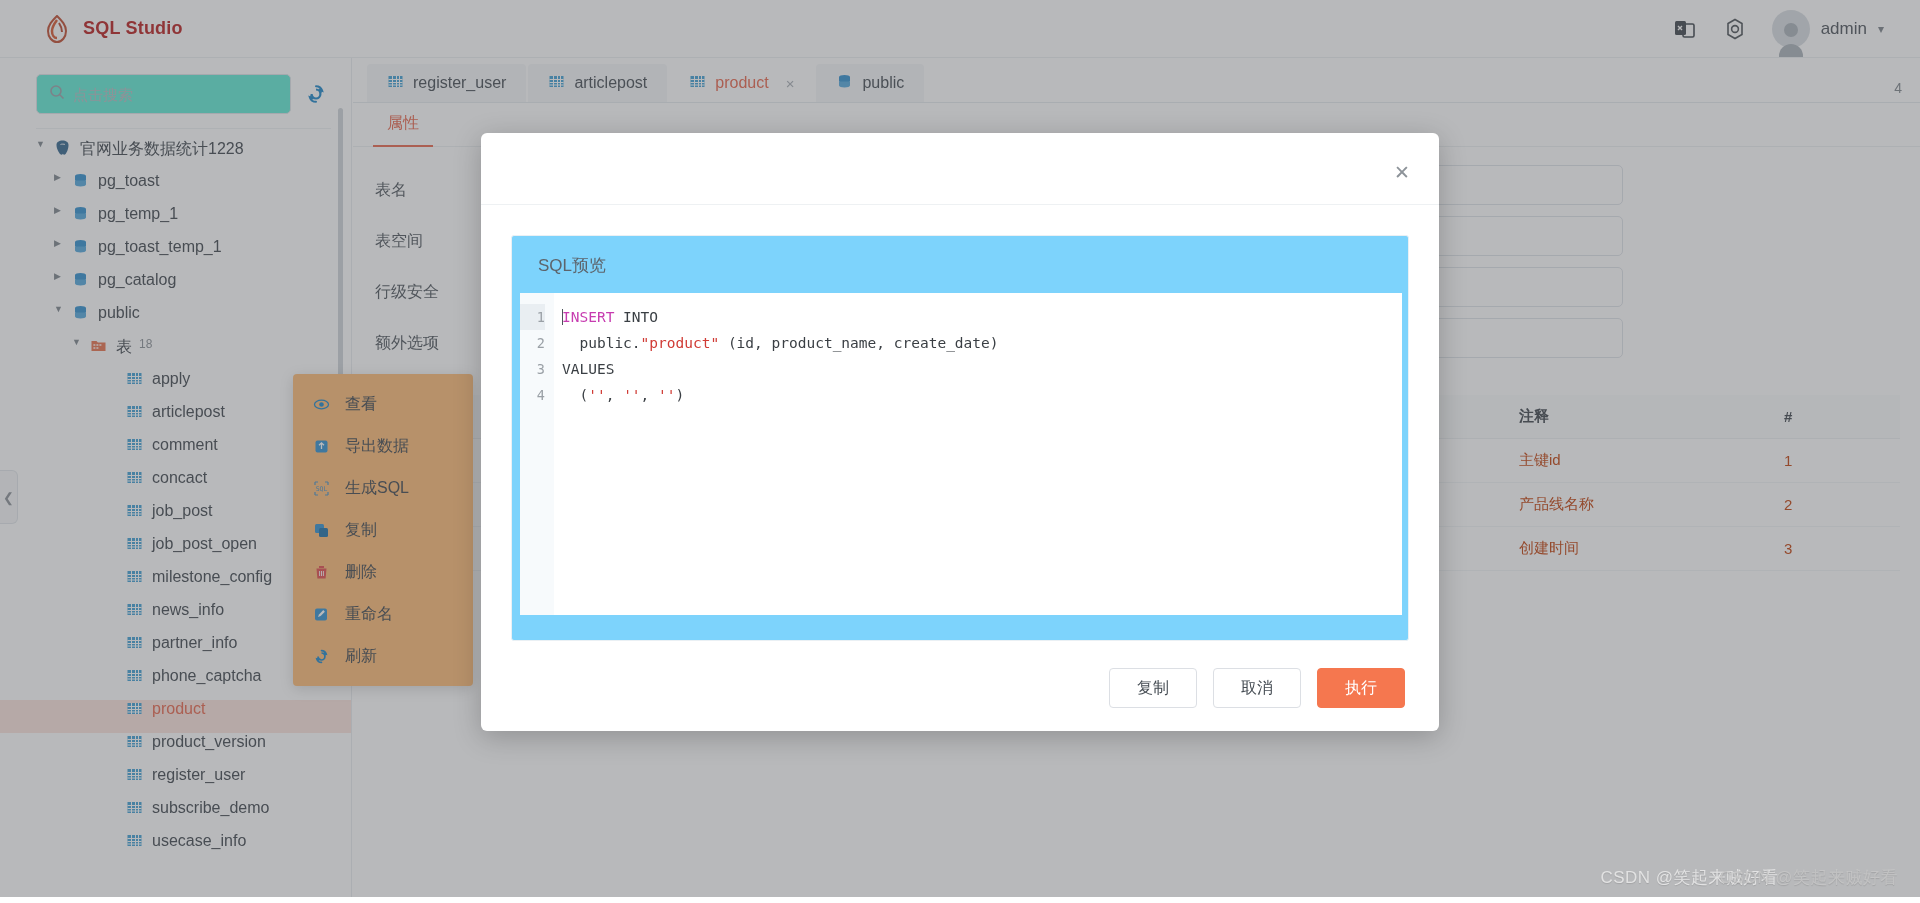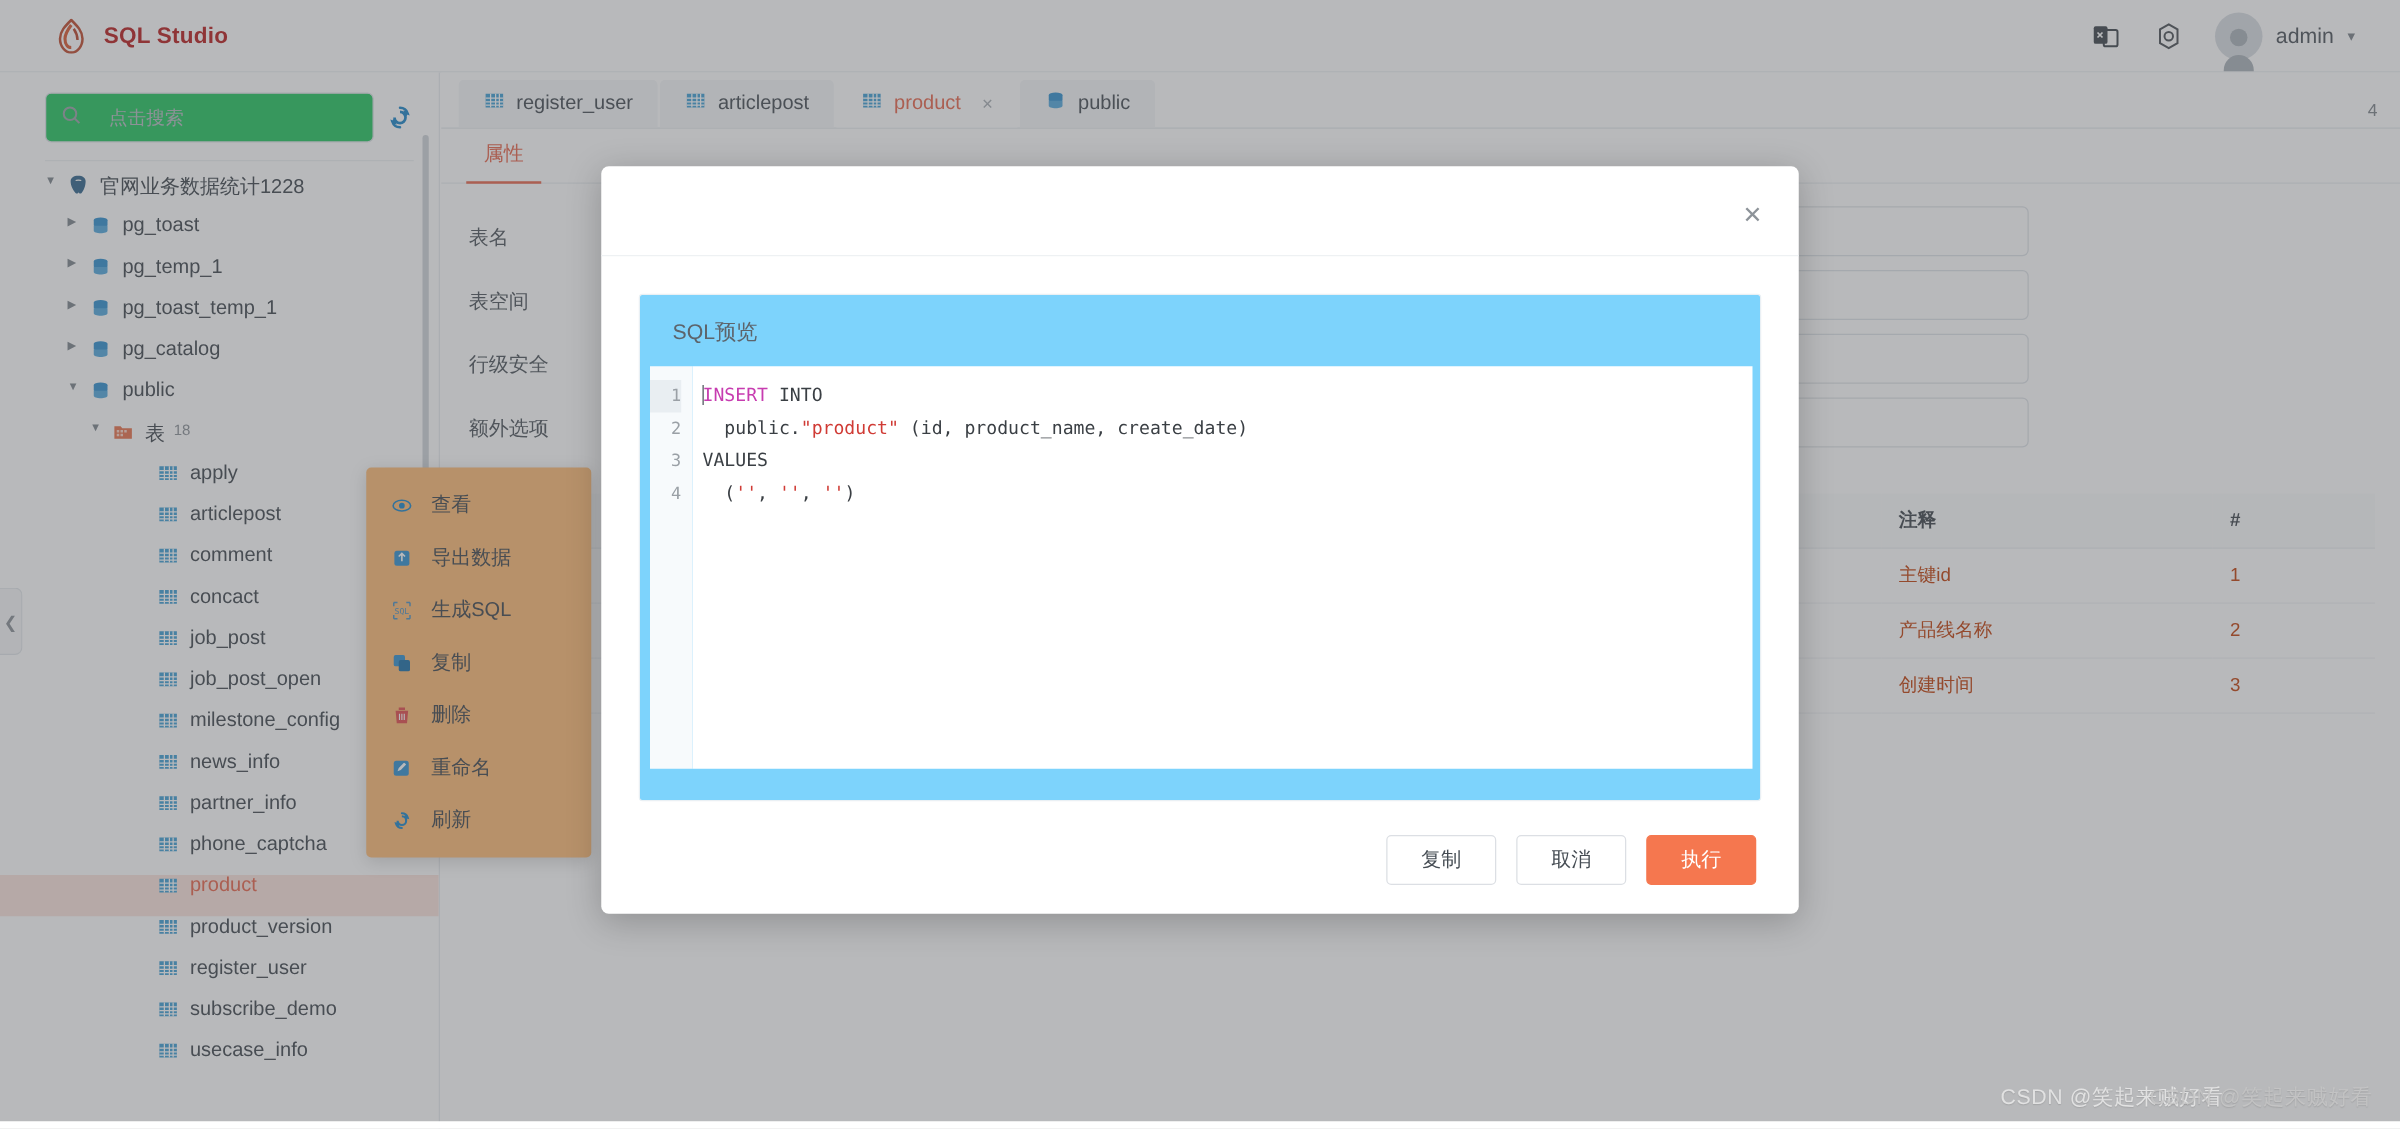--- a/index.html
+++ b/index.html
@@ -45,21 +45,21 @@
   .caret { font-size: 12px; color: #7a8188; }
 
   
   .sidebar {
     position: absolute; top: 58px; left: 0; width: 352px; bottom: 0;
     background: #ffffff; border-right: 1px solid #e9ecef;
   }
   .search-row { display: flex; align-items: center; gap: 10px; padding: 16px 20px 14px 36px; }
   .search-box {
     flex: 1; height: 40px; border: 1px solid #dfe3e8; border-radius: 5px;
-    display: flex; align-items: center; gap: 22px; padding: 0 12px; background: #22c55e;
+    display: flex; align-items: center; gap: 8px; padding: 0 12px; background: #5eead4;
   }
   .search-box input {
     border: 0; outline: 0; flex: 1; font-size: 15px; color: #50575e;
     font-family: "Liberation Sans", sans-serif; background: transparent;
   }
   .search-box input::placeholder { color: #b6bcc2; }
   .refresh-btn { width: 30px; height: 30px; display: flex; align-items: center; justify-content: center; cursor: pointer; }
   .tree-sep { height: 1px; background: #eef1f3; margin: 0 20px 0 36px; }
   .tree { padding: 10px 0 0 0; position: relative; height: calc(100% - 72px); overflow: hidden; }
   .tnode {

